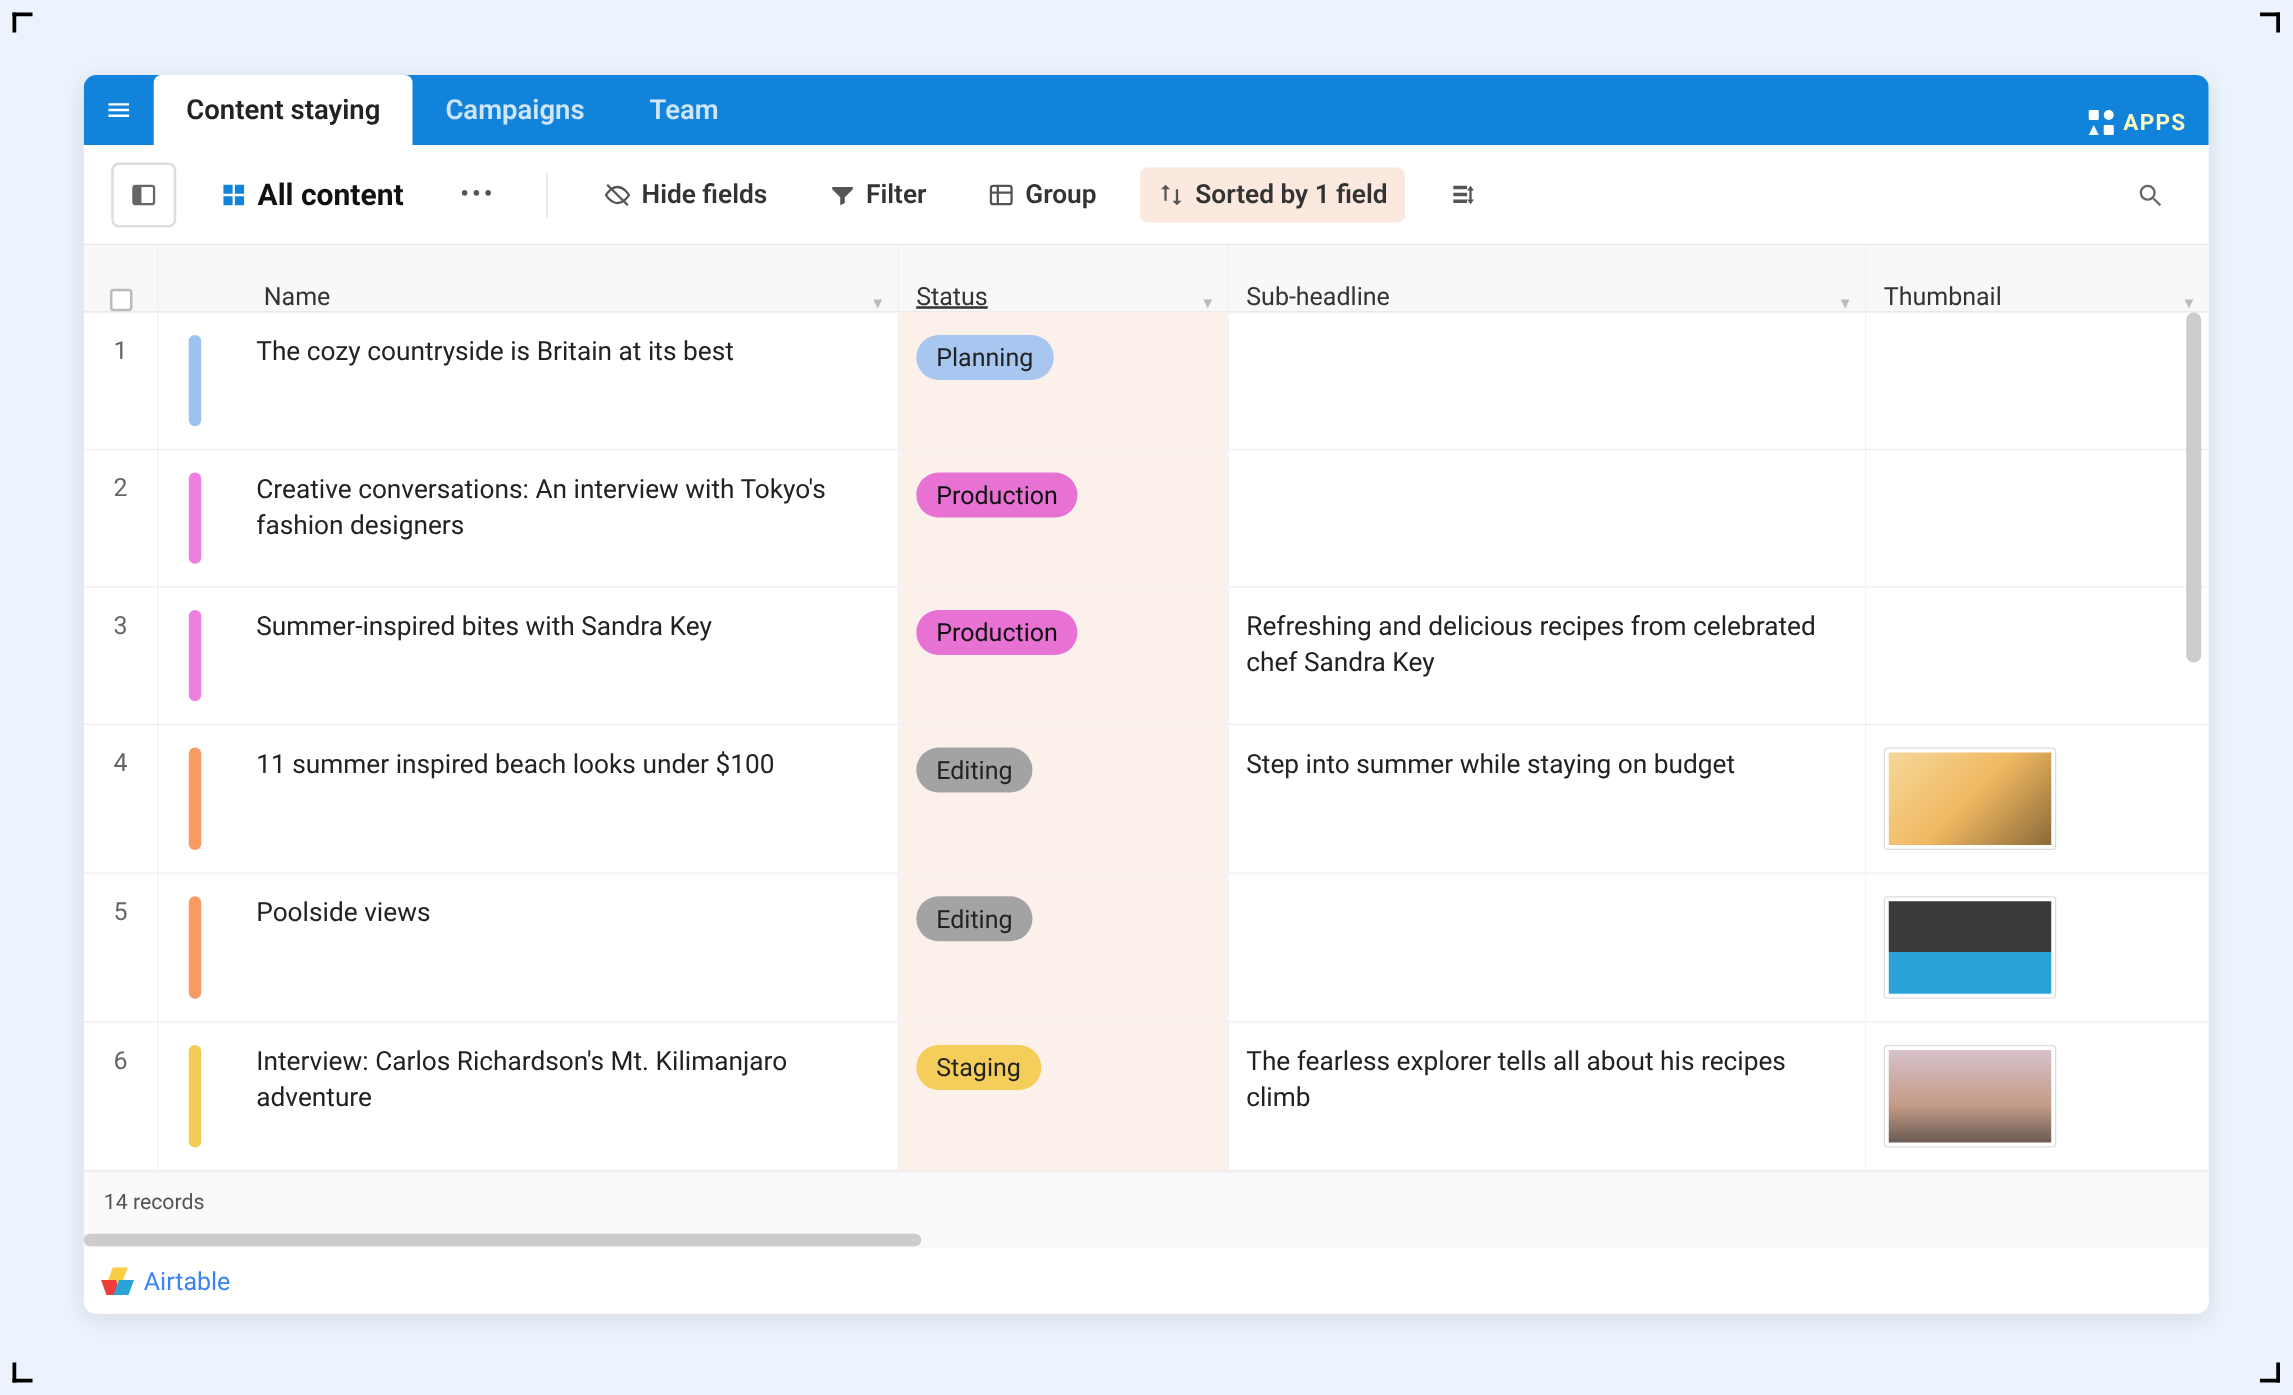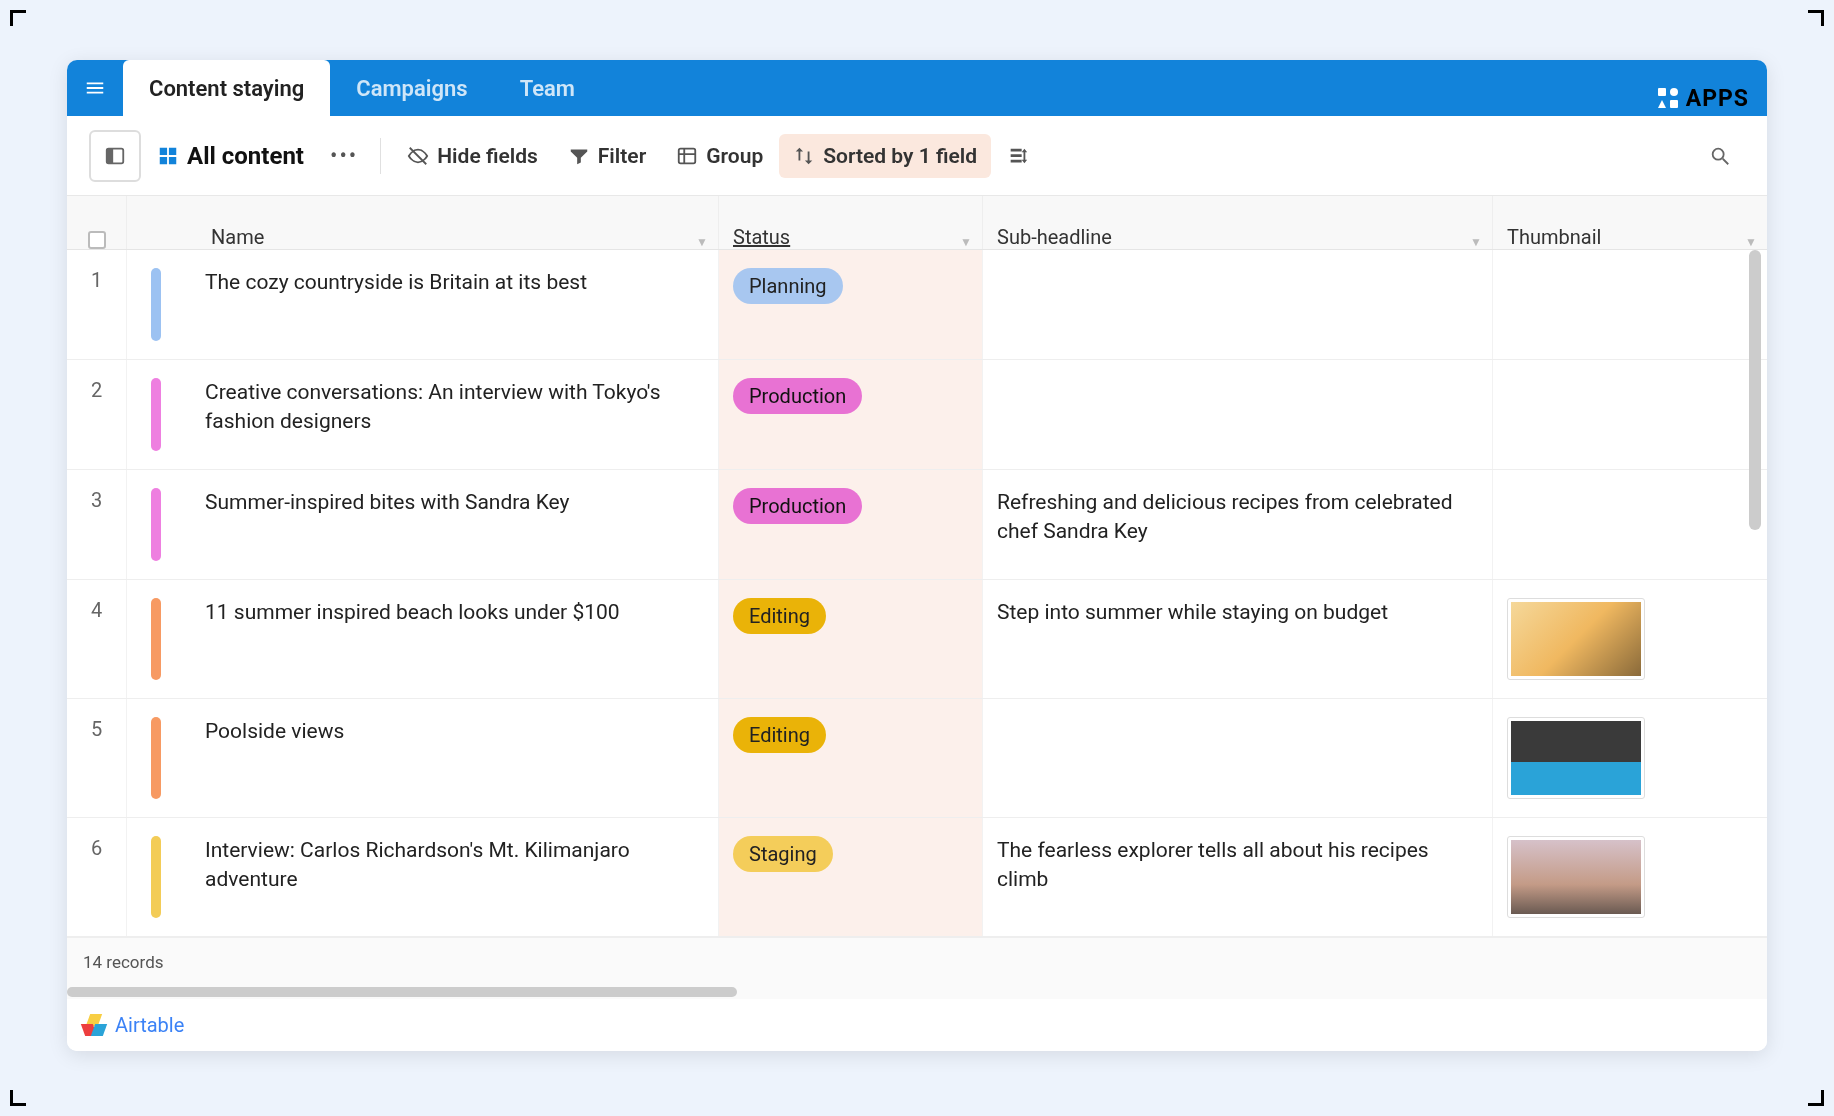--- a/index.html
+++ b/index.html
@@ -48,36 +48,36 @@
   font-weight: 600;
   cursor: pointer;
 }
 .tab.active {
   background: #fff;
   color: #222;
   border-top-left-radius: 6px;
   border-top-right-radius: 6px;
 }
 .tab-spacer { flex: 1; }
-.apps-btn { color:#000000; display:flex; align-items:center; gap:8px; font-weight:700; font-size:23px; letter-spacing:1px; cursor:pointer;margin-top:20px; }
+.apps-btn { color:#fef9c3; display:flex; align-items:center; gap:8px; font-weight:700; font-size:18px; letter-spacing:1px; cursor:pointer;margin-top:20px; }
 .apps-icon { display:inline-block; width:20px; height:20px; position:relative; }
 .apps-icon span { position:absolute; background:#fff; }
 .apps-icon .sq { width:8px; height:8px; border-radius:1px; }
 .apps-icon .a { top:0; left:0; }
 .apps-icon .b { top:0; right:0; border-radius:50%; }
 .apps-icon .c { bottom:0; left:0; width:0; height:0; background:none; border-left:4px solid transparent; border-right:4px solid transparent; border-bottom:8px solid #fff; }
 .apps-icon .d { bottom:0; right:0; }
 
 
 .toolbar {
   height: 80px;
   display:flex;
   align-items:center;
   padding: 0 22px;
-  gap: 2px;
+  gap: 21px;
   border-bottom: 1px solid #e8e8e8;
 }
 .tb-btn {
   display:flex; align-items:center; gap:8px;
   padding: 10px 14px;
   border-radius: 6px;
   color: #333;
   font-size: 21px;
   font-weight: 600;
   cursor:pointer;
@@ -132,21 +132,21 @@
 
 .pill {
   display:inline-block;
   padding: 6px 16px;
   border-radius: 20px;
   font-size: 20px;
   color:#222;
 }
 .pill.planning { background:#a8c7f0; }
 .pill.production { background:#e872d3; color:#111; }
-.pill.editing { background:#eab308; }
+.pill.editing { background:#a3a3a3; }
 .pill.staging { background:#f4cd5a; }
 
 .thumb {
   width: 138px; height: 82px;
   border:1px solid #ddd;
   padding:3px;
   background:#fff;
   border-radius:3px;
 }
 .thumb-inner { width:100%; height:100%; background:#ccc; }

